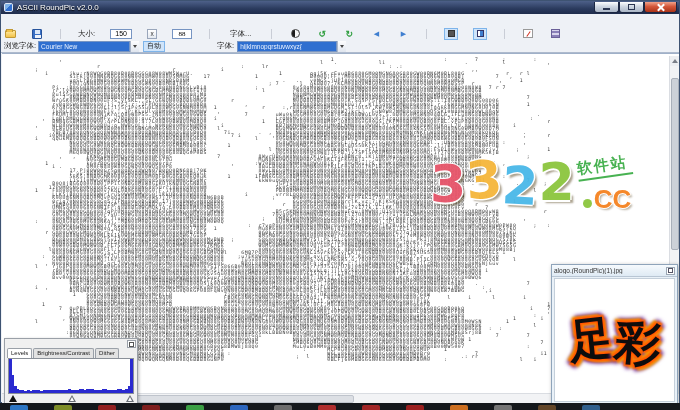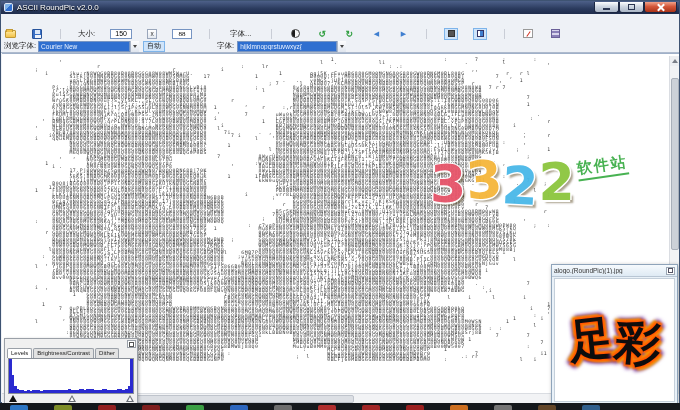--- a/index.html
+++ b/index.html
@@ -347,20 +347,24 @@
 
       <div class="watermark">
         <div class="wm-digits" id="wm-digits">
             <span class="wm-digit" style="color: rgb(232, 86, 107);">3</span>
             <span class="wm-digit" style="color: rgb(245, 182, 58);">3</span>
             <span class="wm-digit" style="color: rgb(73, 184, 232);">2</span>
             <span class="wm-digit" style="color: rgb(140, 198, 62);">2</span>
           </div>
         <div class="wm-right">
           <span class="wm-site" id="wm-site" style="color: rgb(63, 174, 73);">软件站</span>
+          <div class="wm-cc-row">
+            <div class="wm-dot" id="wm-dot" style="background: rgb(140, 198, 62);"></div>
+            <span class="wm-cc" id="wm-cc" style="color: rgb(245, 130, 32);">CC</span>
+          </div>
         </div>
       </div>
 
       <div class="vscroll">
         <div class="arrow arrow-up"></div>
         <div class="v-thumb"></div>
         <div class="arrow arrow-down"></div>
       </div>
       <div class="hscroll">
         <div class="h-thumb"></div>

